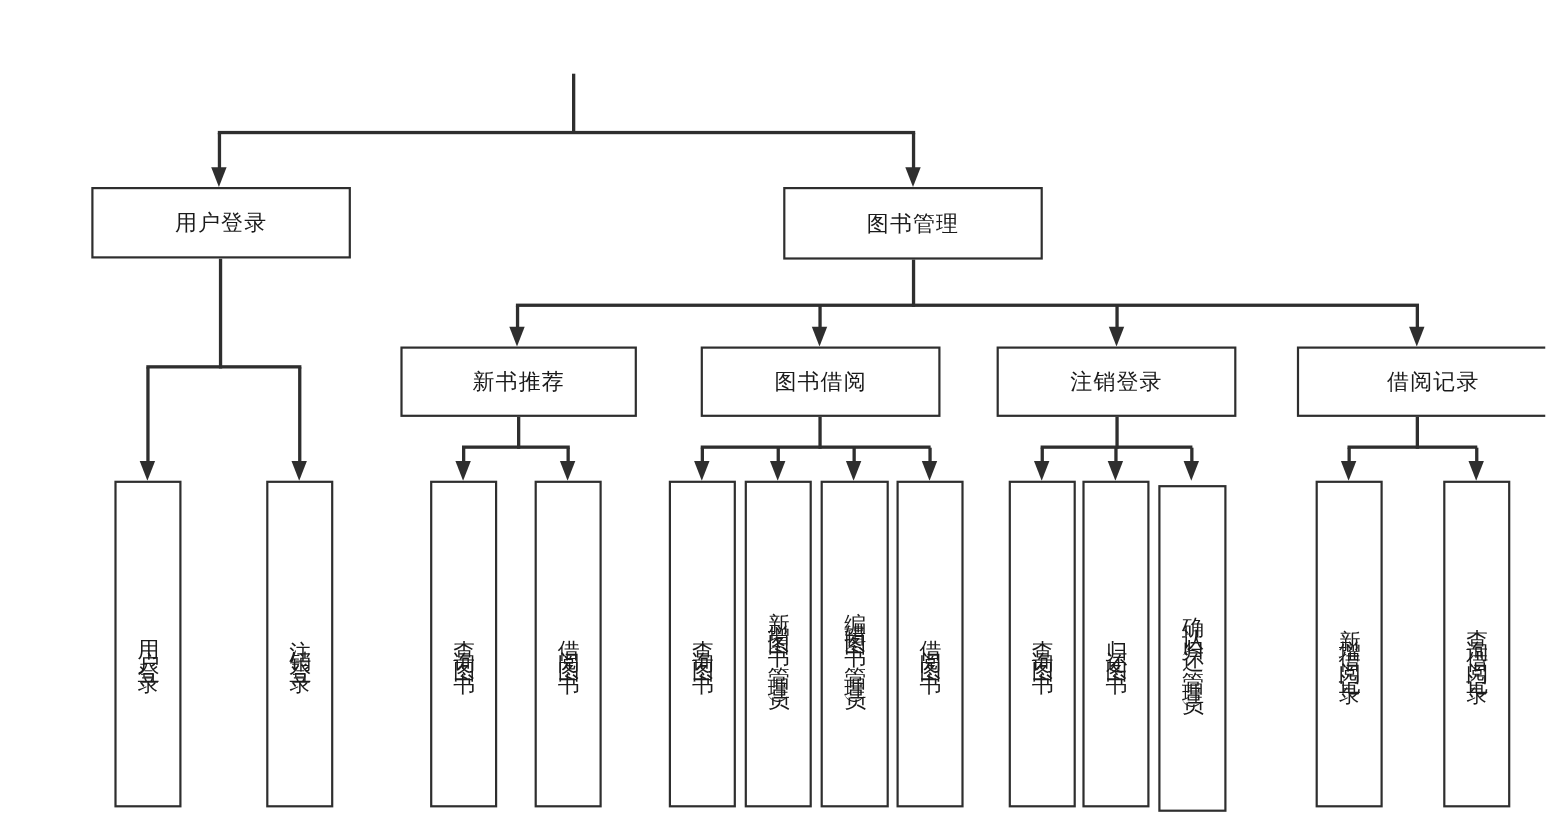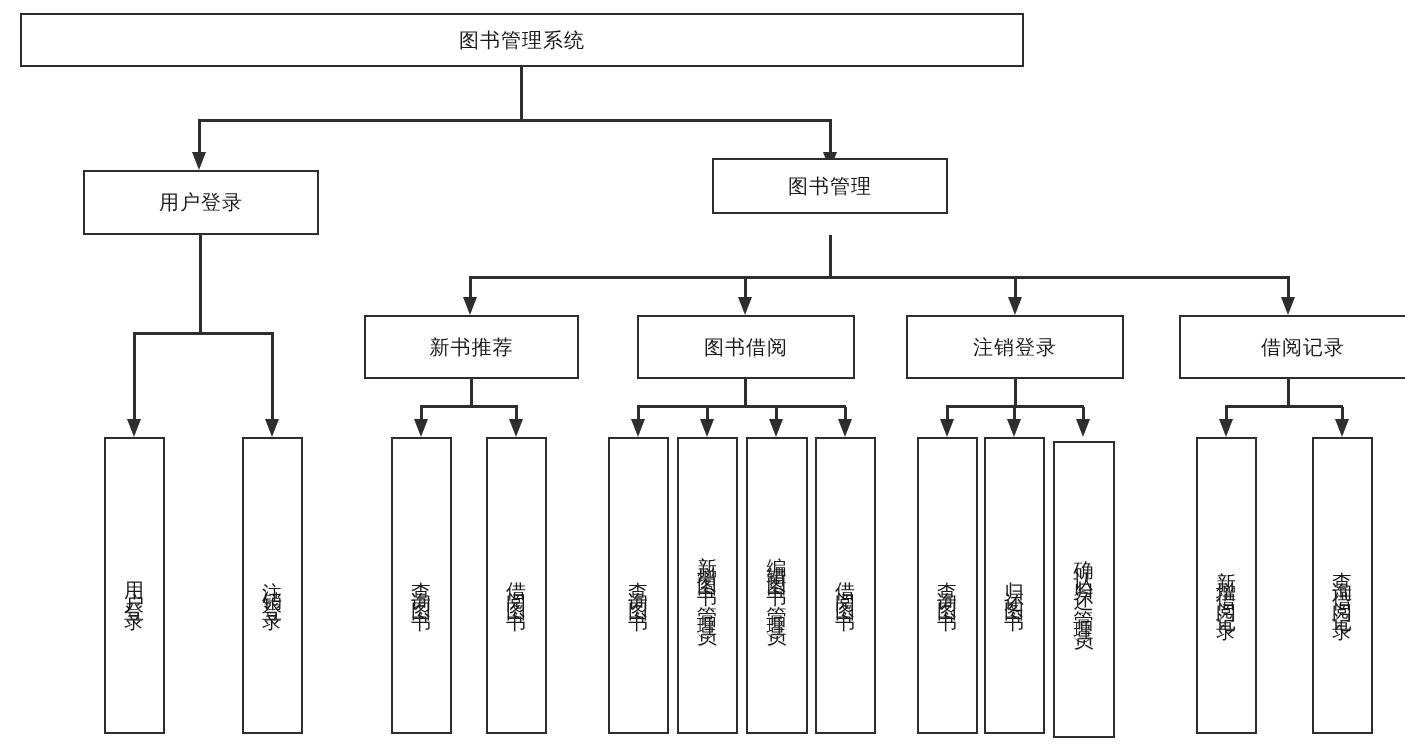--- a/index.html
+++ b/index.html
@@ -121,28 +121,25 @@
   <div class="vline" style="left:1082px; top:407px; height:14px;"></div>
   <div class="arrow" style="left:1076px; top:419px;"></div>
 
   <div class="vline" style="left:1287px; top:379px; height:29px;"></div>
   <div class="hline" style="left:1225px; top:405px; width:118px;"></div>
   <div class="vline" style="left:1225px; top:407px; height:14px;"></div>
   <div class="arrow" style="left:1219px; top:419px;"></div>
   <div class="vline" style="left:1341px; top:407px; height:14px;"></div>
   <div class="arrow" style="left:1335px; top:419px;"></div>
 
-  <div class="hbox" style="left:20px; top:13px; width:1004px; height:54px;">
-    <span>图书管理系统</span>
-  </div>
 
   <div class="hbox" style="left:83px; top:170px; width:236px; height:65px;">
     <span>用户登录</span>
   </div>
-  <div class="hbox" style="left:712px; top:158px; width:236px; height:56px;">
+  <div class="hbox" style="left:712px; top:170px; width:236px; height:66px;">
     <span>图书管理</span>
   </div>
 
   <div class="hbox" style="left:364px; top:315px; width:215px; height:64px;">
     <span>新书推荐</span>
   </div>
   <div class="hbox" style="left:637px; top:315px; width:218px; height:64px;">
     <span>图书借阅</span>
   </div>
   <div class="hbox" style="left:906px; top:315px; width:218px; height:64px;">

